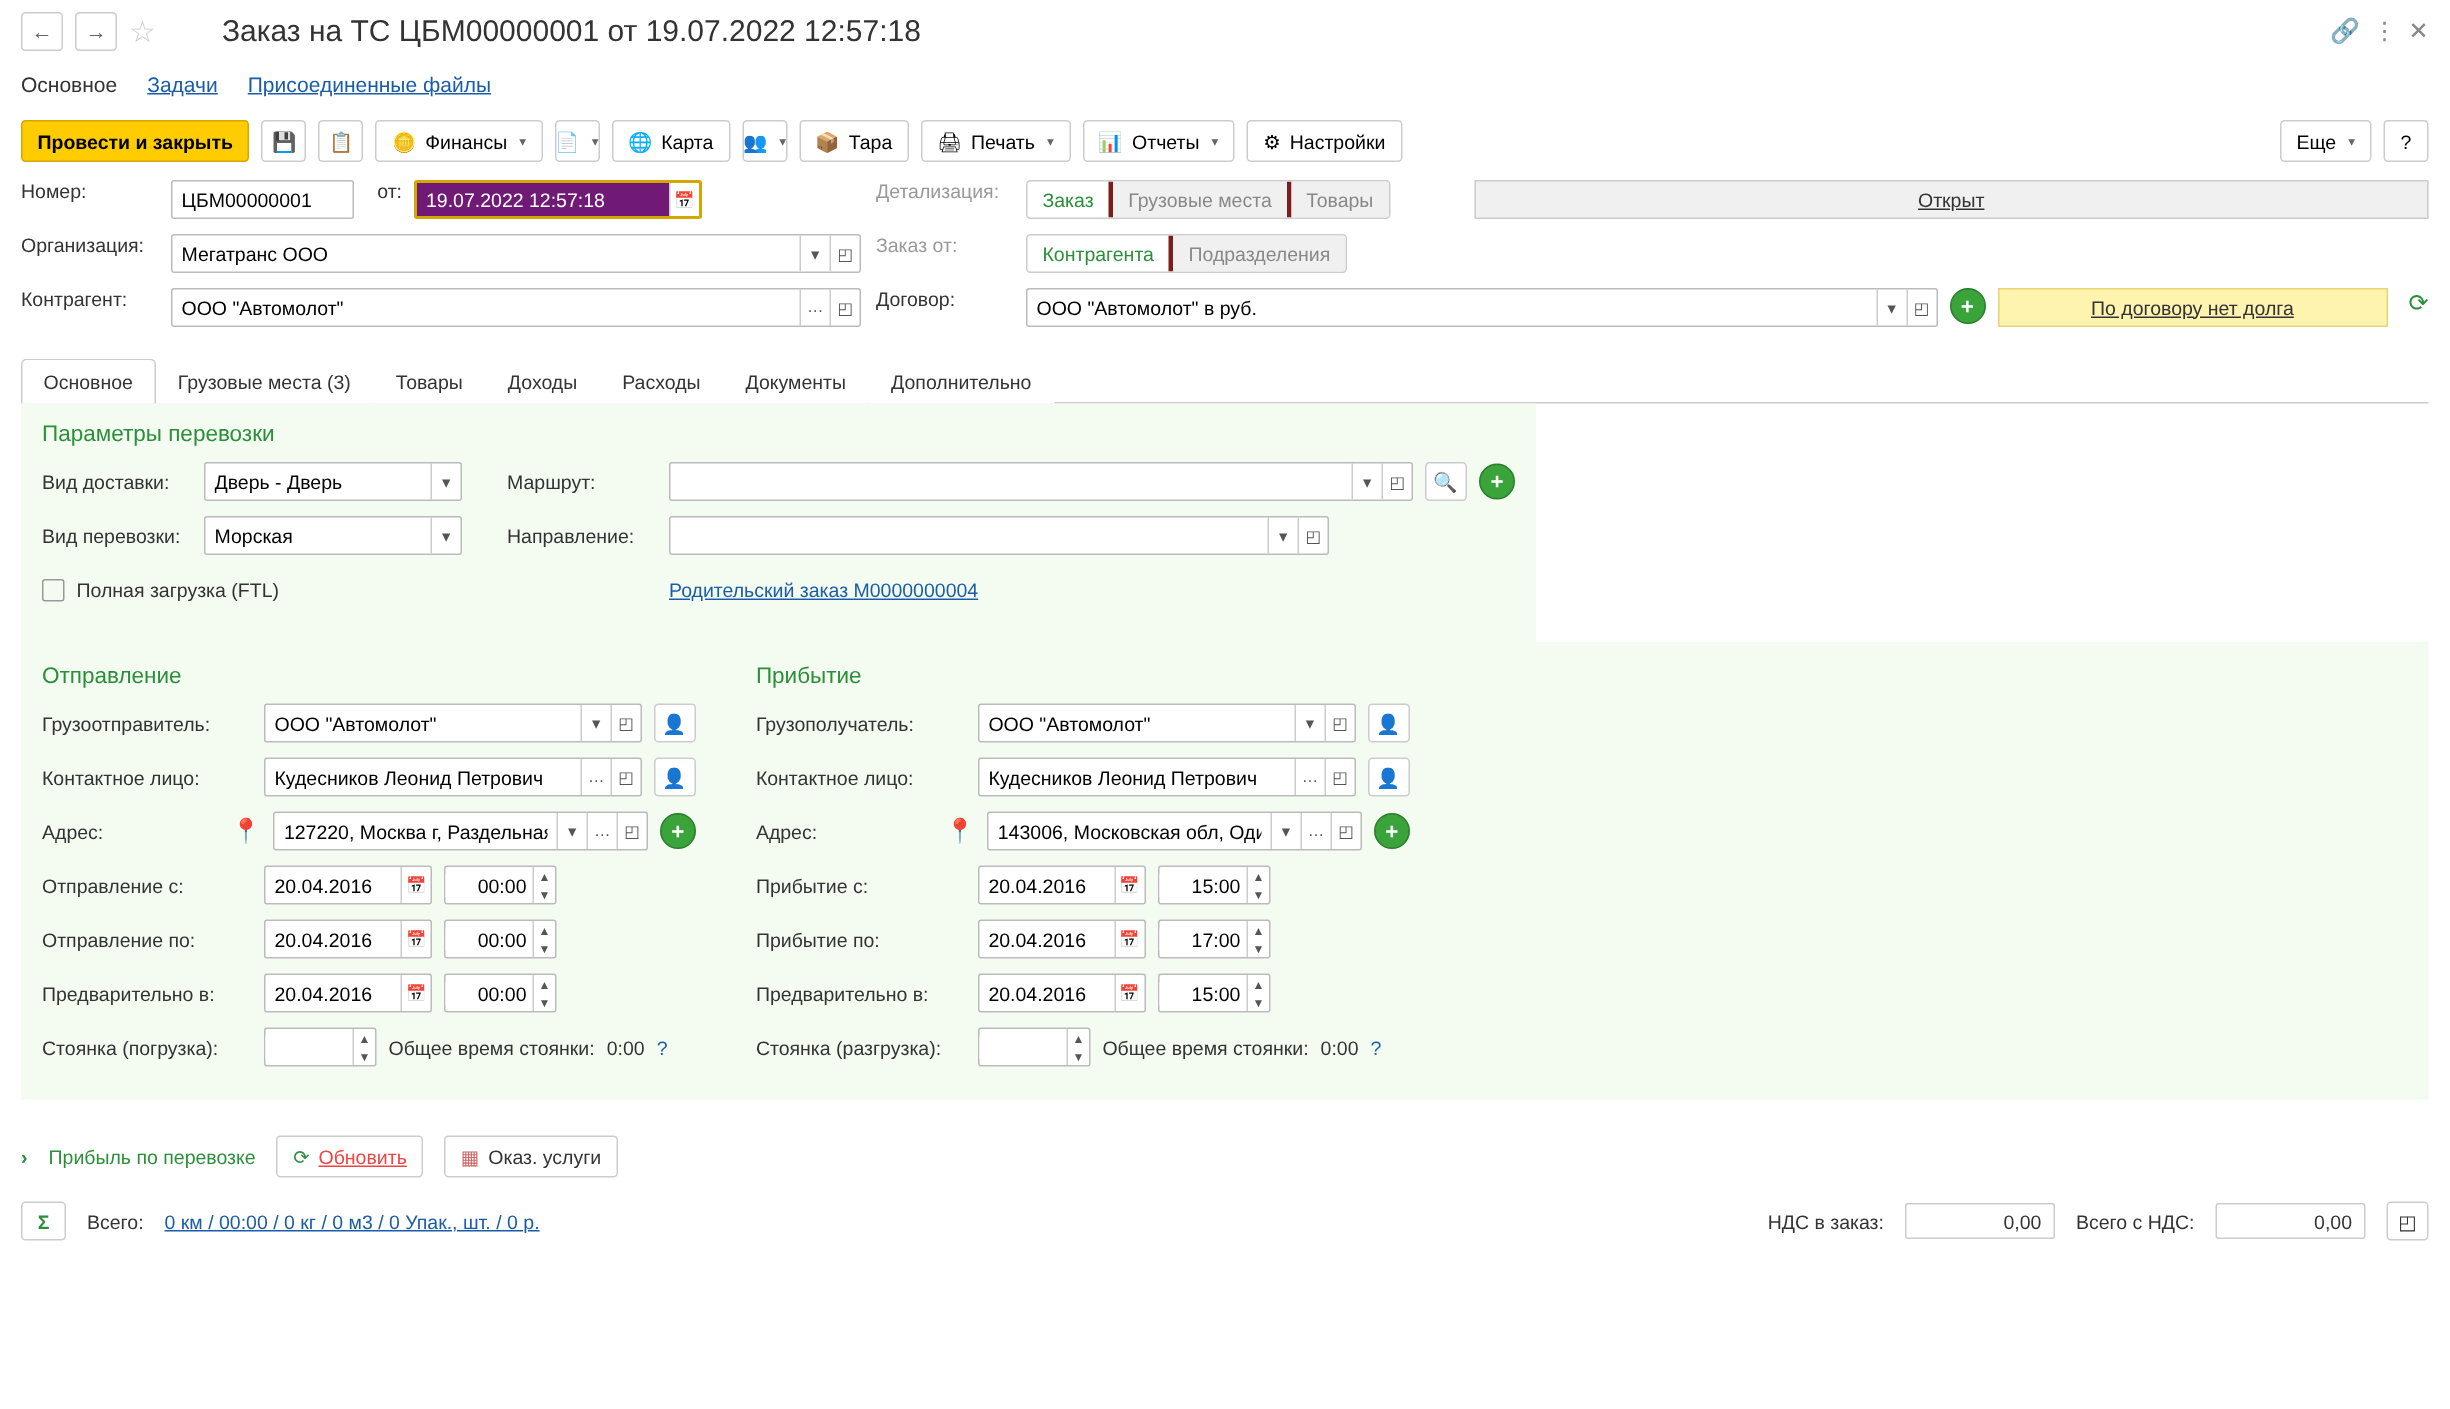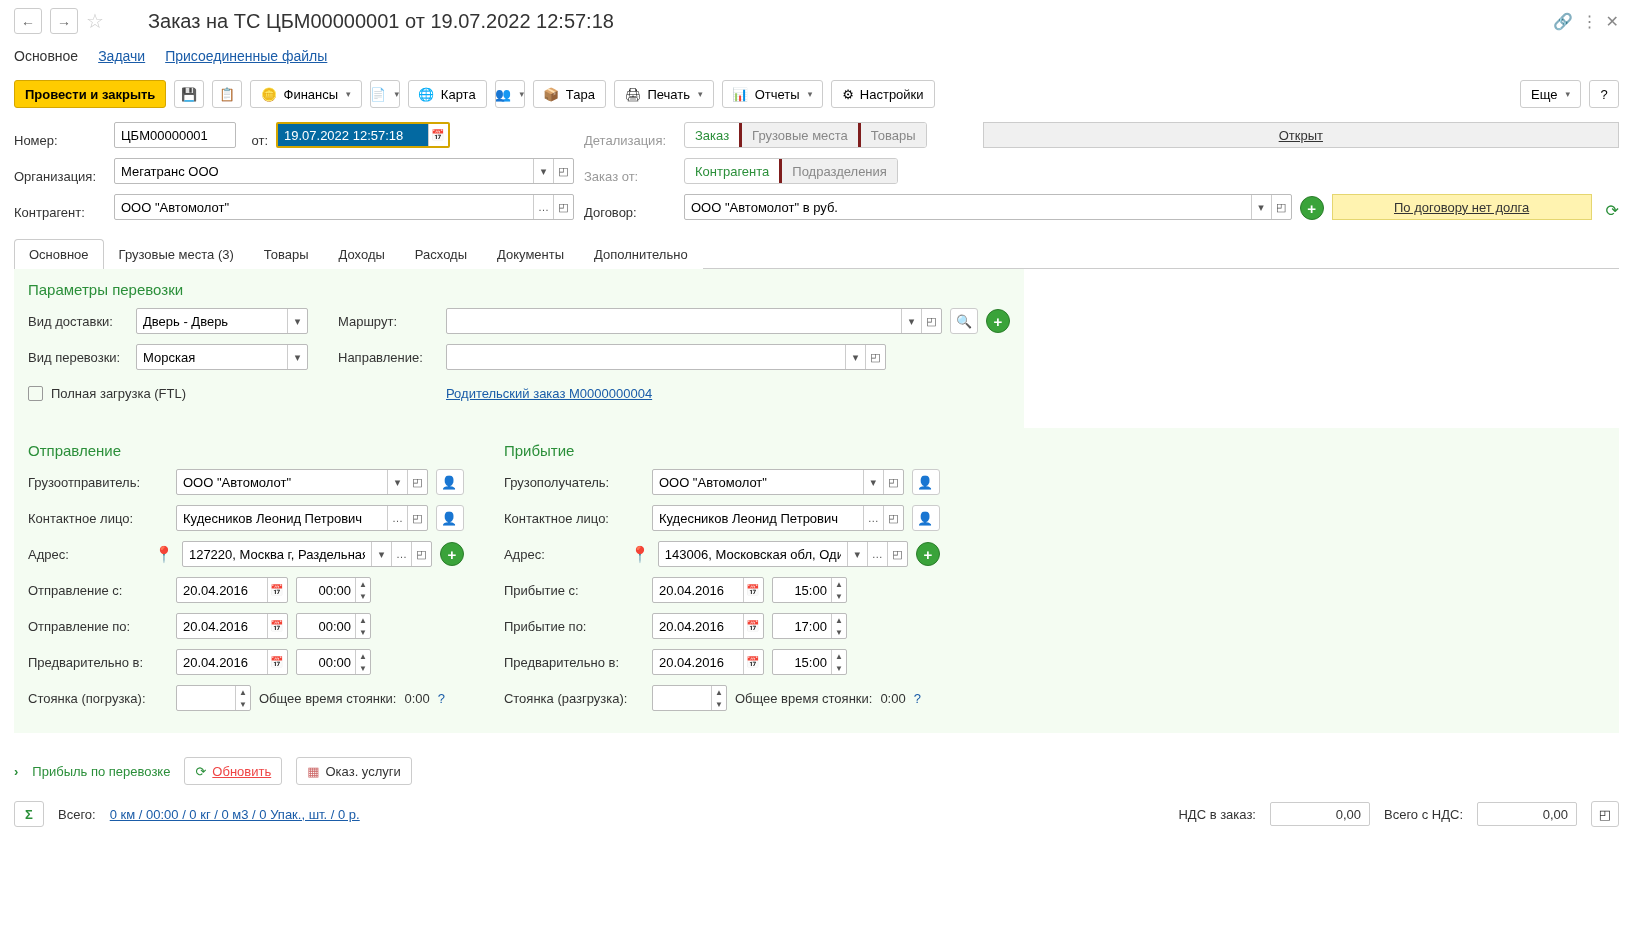--- a/index.html
+++ b/index.html
@@ -22,21 +22,21 @@
 
 .toolbar { display: flex; flex-wrap: wrap; gap: 8px; align-items: center; margin-bottom: 12px; }
 .btn { border: 1px solid #ccc; background: #fff; border-radius: 3px; padding: 5px 10px; cursor: pointer; display: inline-flex; align-items: center; gap: 6px; font-size: 13px; height: 28px; }
 .btn.primary { background: #ffcc00; border-color: #d4a600; font-weight: bold; }
 .btn.square { width: 30px; padding: 0; justify-content: center; }
 .btn .caret { font-size: 9px; color: #666; margin-left: 2px; }
 .tb-spacer { flex: 1; }
 
 
 .fields { margin-bottom: 10px; }
-.field-row { display: flex; align-items: flex-end; gap: 8px; margin-bottom: 8px; min-height: 28px; }
+.field-row { display: flex; align-items: flex-start; gap: 8px; margin-bottom: 8px; min-height: 28px; }
 .field-label { min-width: 92px; font-size: 13px; color: #333; }
 .input-wrap { display: inline-flex; border: 1px solid #bbb; border-radius: 2px; height: 26px; background: #fff; }
 .input-wrap.highlight { border: 2px solid #d4a600; }
 .input-wrap input { border: none; padding: 0 6px; font-size: 13px; outline: none; background: transparent; }
 .input-wrap .adorn { width: 20px; border-left: 1px solid #ccc; display: flex; align-items: center; justify-content: center; cursor: pointer; font-size: 11px; color: #555; }
 .seg-group { display: inline-flex; border: 1px solid #ccc; border-radius: 3px; overflow: hidden; height: 26px; }
 .seg { padding: 0 10px; display: flex; align-items: center; cursor: pointer; font-size: 13px; border-right: 3px solid #7f1d1d;}
 .seg:last-child { border-right: none; }
 .seg.active-green { color: #2b8f3a; }
 .seg.inactive { background: #f0f0f0; color: #888; }
@@ -138,21 +138,21 @@
 
 <div class="fields top-two">
  <div class="col">
   <div class="field-row">
     <span class="field-label">Номер:</span>
     <div class="input-wrap">
           <input style="width: 120px;" value="ЦБМ00000001">
         </div>
     <span class="field-label" style="min-width:24px;text-align:right">от:</span>
     <div class="input-wrap highlight">
-      <input style="width: 150px; background: #0369a1; color: rgb(255, 255, 255);" value="19.07.2022 12:57:18">
+      <input style="width: 168px; background: #701a75; color: rgb(255, 255, 255);" value="19.07.2022 12:57:18">
       <span class="adorn">📅</span>
     </div>
   </div>
   <div class="field-row">
     <span class="field-label">Организация:</span>
     <div class="input-wrap" style="flex:1">
       <input style="flex: 1 1 0%;" value="Мегатранс ООО">
       <span class="adorn">▾</span>
       <span class="adorn">◰</span>
     </div>

